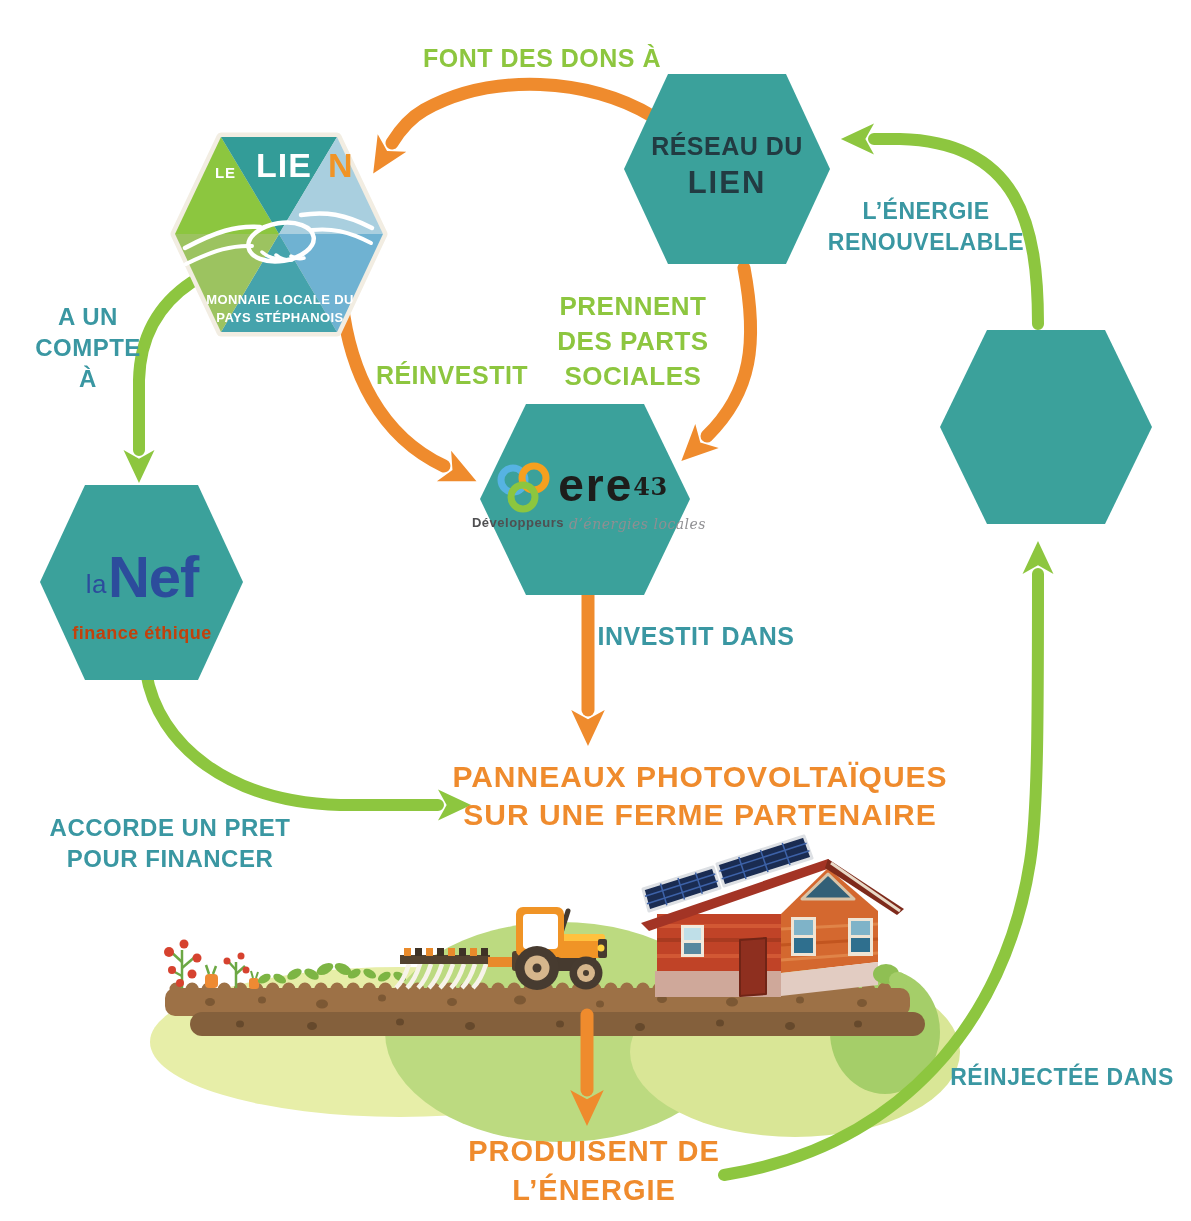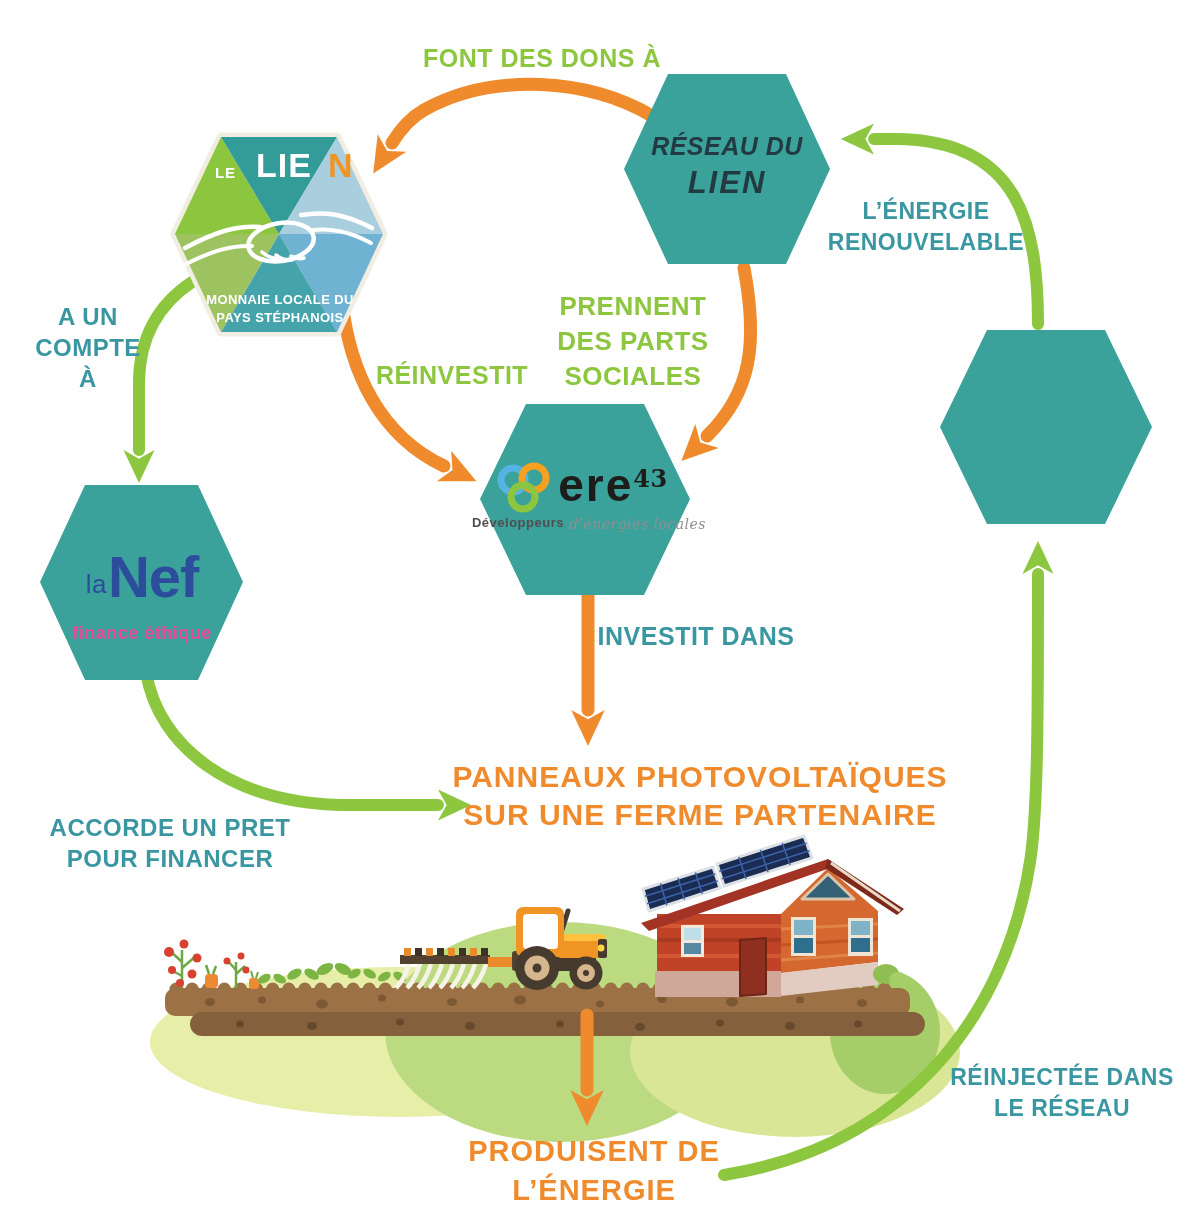--- a/index.html
+++ b/index.html
@@ -6,48 +6,48 @@
   .canvas{position:relative;width:1191px;height:1221px;background:#fff;overflow:hidden;
           font-family:"Liberation Sans","DejaVu Sans",sans-serif;margin-top:12px;}
   .art{position:absolute;left:0;top:0;width:1191px;height:1221px;}
   .lbl{position:absolute;font-weight:bold;text-align:center;transform:translateX(-50%);
        white-space:nowrap;letter-spacing:.5px;line-height:1.3;}
   .green{color:#8DC63F}
   .tealtxt{color:#3A97A2}
   .orangetxt{color:#EF8B2D}
   .darktxt{color:#223B42}
   .fd{left:542px;top:30px;font-size:25px;}
-  .reseau{left:727px;top:118px;font-style:italic;}
+  .reseau{left:727px;top:118px;}
   .reseau .r1{font-size:25px}
   .reseau .r2{font-size:31px;letter-spacing:2px}
   .fournit{left:926px;top:184px;font-size:23px;line-height:1.35}
   .prennent{left:633px;top:277px;font-size:26px;line-height:1.35}
   .reinvestit{left:452px;top:347px;font-size:25px;}
   .acompte{left:88px;top:289px;font-size:24px;line-height:1.3}
   .fournisseur{left:1046px;top:386px;font-size:24px;line-height:1.5}
   .investit{left:696px;top:608px;font-size:25px;}
   .panneaux{left:700px;top:746px;font-size:30px;line-height:1.28;letter-spacing:1px}
   .accorde{left:170px;top:800px;font-size:24px;line-height:1.3}
   .produisent{left:594px;top:1120px;font-size:29px;line-height:1.35;letter-spacing:1px}
   .reinjectee{left:1062px;top:1050px;font-size:23px;line-height:1.35}
   .lelien-title{left:284px;top:131px;display:flex;align-items:flex-end;justify-content:center;color:#fff;gap:16px;}
   .lelien-title .le{font-size:15px;margin:0 4px 5px 0;letter-spacing:1px}
   .lelien-title .lie{font-size:34px;letter-spacing:1px}
   .lelien-title .n{font-size:34px;color:#F09426}
   .lelien-tag{left:280px;top:279px;font-size:13px;color:#fff;line-height:1.35;letter-spacing:.4px}
-  .ere-name{left:613px;top:450px;display:flex;align-items:center;justify-content:center;color:#1D1D1B;}
+  .ere-name{left:613px;top:450px;display:flex;align-items:flex-end;justify-content:center;color:#1D1D1B;}
   .ere-name .ere{font-size:46px;letter-spacing:2px;line-height:1}
   .ere-name .sup{font-size:24px;transform:translateY(-6px);font-family:"DejaVu Serif",serif}
   .ere-tag{left:589px;top:503px;display:flex;justify-content:center;gap:5px;font-weight:normal;}
   .ere-tag .t1{font-size:13px;color:#4F4F51;font-weight:bold}
   .ere-tag .t2{font-size:14px;color:#8F8F92;font-style:italic;font-family:"DejaVu Serif",serif}
   .lanef-name{left:142px;top:536px;display:flex;align-items:flex-end;justify-content:center;color:#2C4C9C;}
   .lanef-name .la{font-size:26px;margin:0 1px 4px 0;font-weight:normal}
   .lanef-name .nef{font-size:58px;line-height:1;letter-spacing:-1px}
-  .lanef-tag{left:142px;top:610px;font-size:18px;color:#ec4899;letter-spacing:.5px}
+  .lanef-tag{left:142px;top:610px;font-size:18px;color:#c2410c;letter-spacing:.5px}
 </style>
 </head>
 <body>
 
 <div class="canvas">
 
 <svg class="art" viewBox="0 0 1191 1221">
   <defs>
     <marker id="mO" viewBox="0 0 10 9" refX="0.5" refY="4.5" markerWidth="3" markerHeight="3" orient="auto" markerUnits="strokeWidth">
       <path d="M0.5,0.2 L9.7,4.5 L0.5,8.8 L2.9,4.5 Z" fill="#EF8B2D"></path>
@@ -324,21 +324,20 @@
   <div>POUR FINANCER</div>
 </div>
 
 <div class="lbl orangetxt produisent">
   <div>PRODUISENT DE</div>
   <div>L’ÉNERGIE</div>
 </div>
 
 <div class="lbl tealtxt reinjectee">
   <div>RÉINJECTÉE DANS</div>
-  <div>LE RÉSEAU</div>
 </div>
 
 <div class="lbl lelien-title">
   <span class="le">LE</span>
       <span class="lie">LIE</span>
       <span class="n">N</span>
 </div>
 <div class="lbl lelien-tag">
   <div>MONNAIE LOCALE DU</div>
   <div>PAYS STÉPHANOIS</div>

